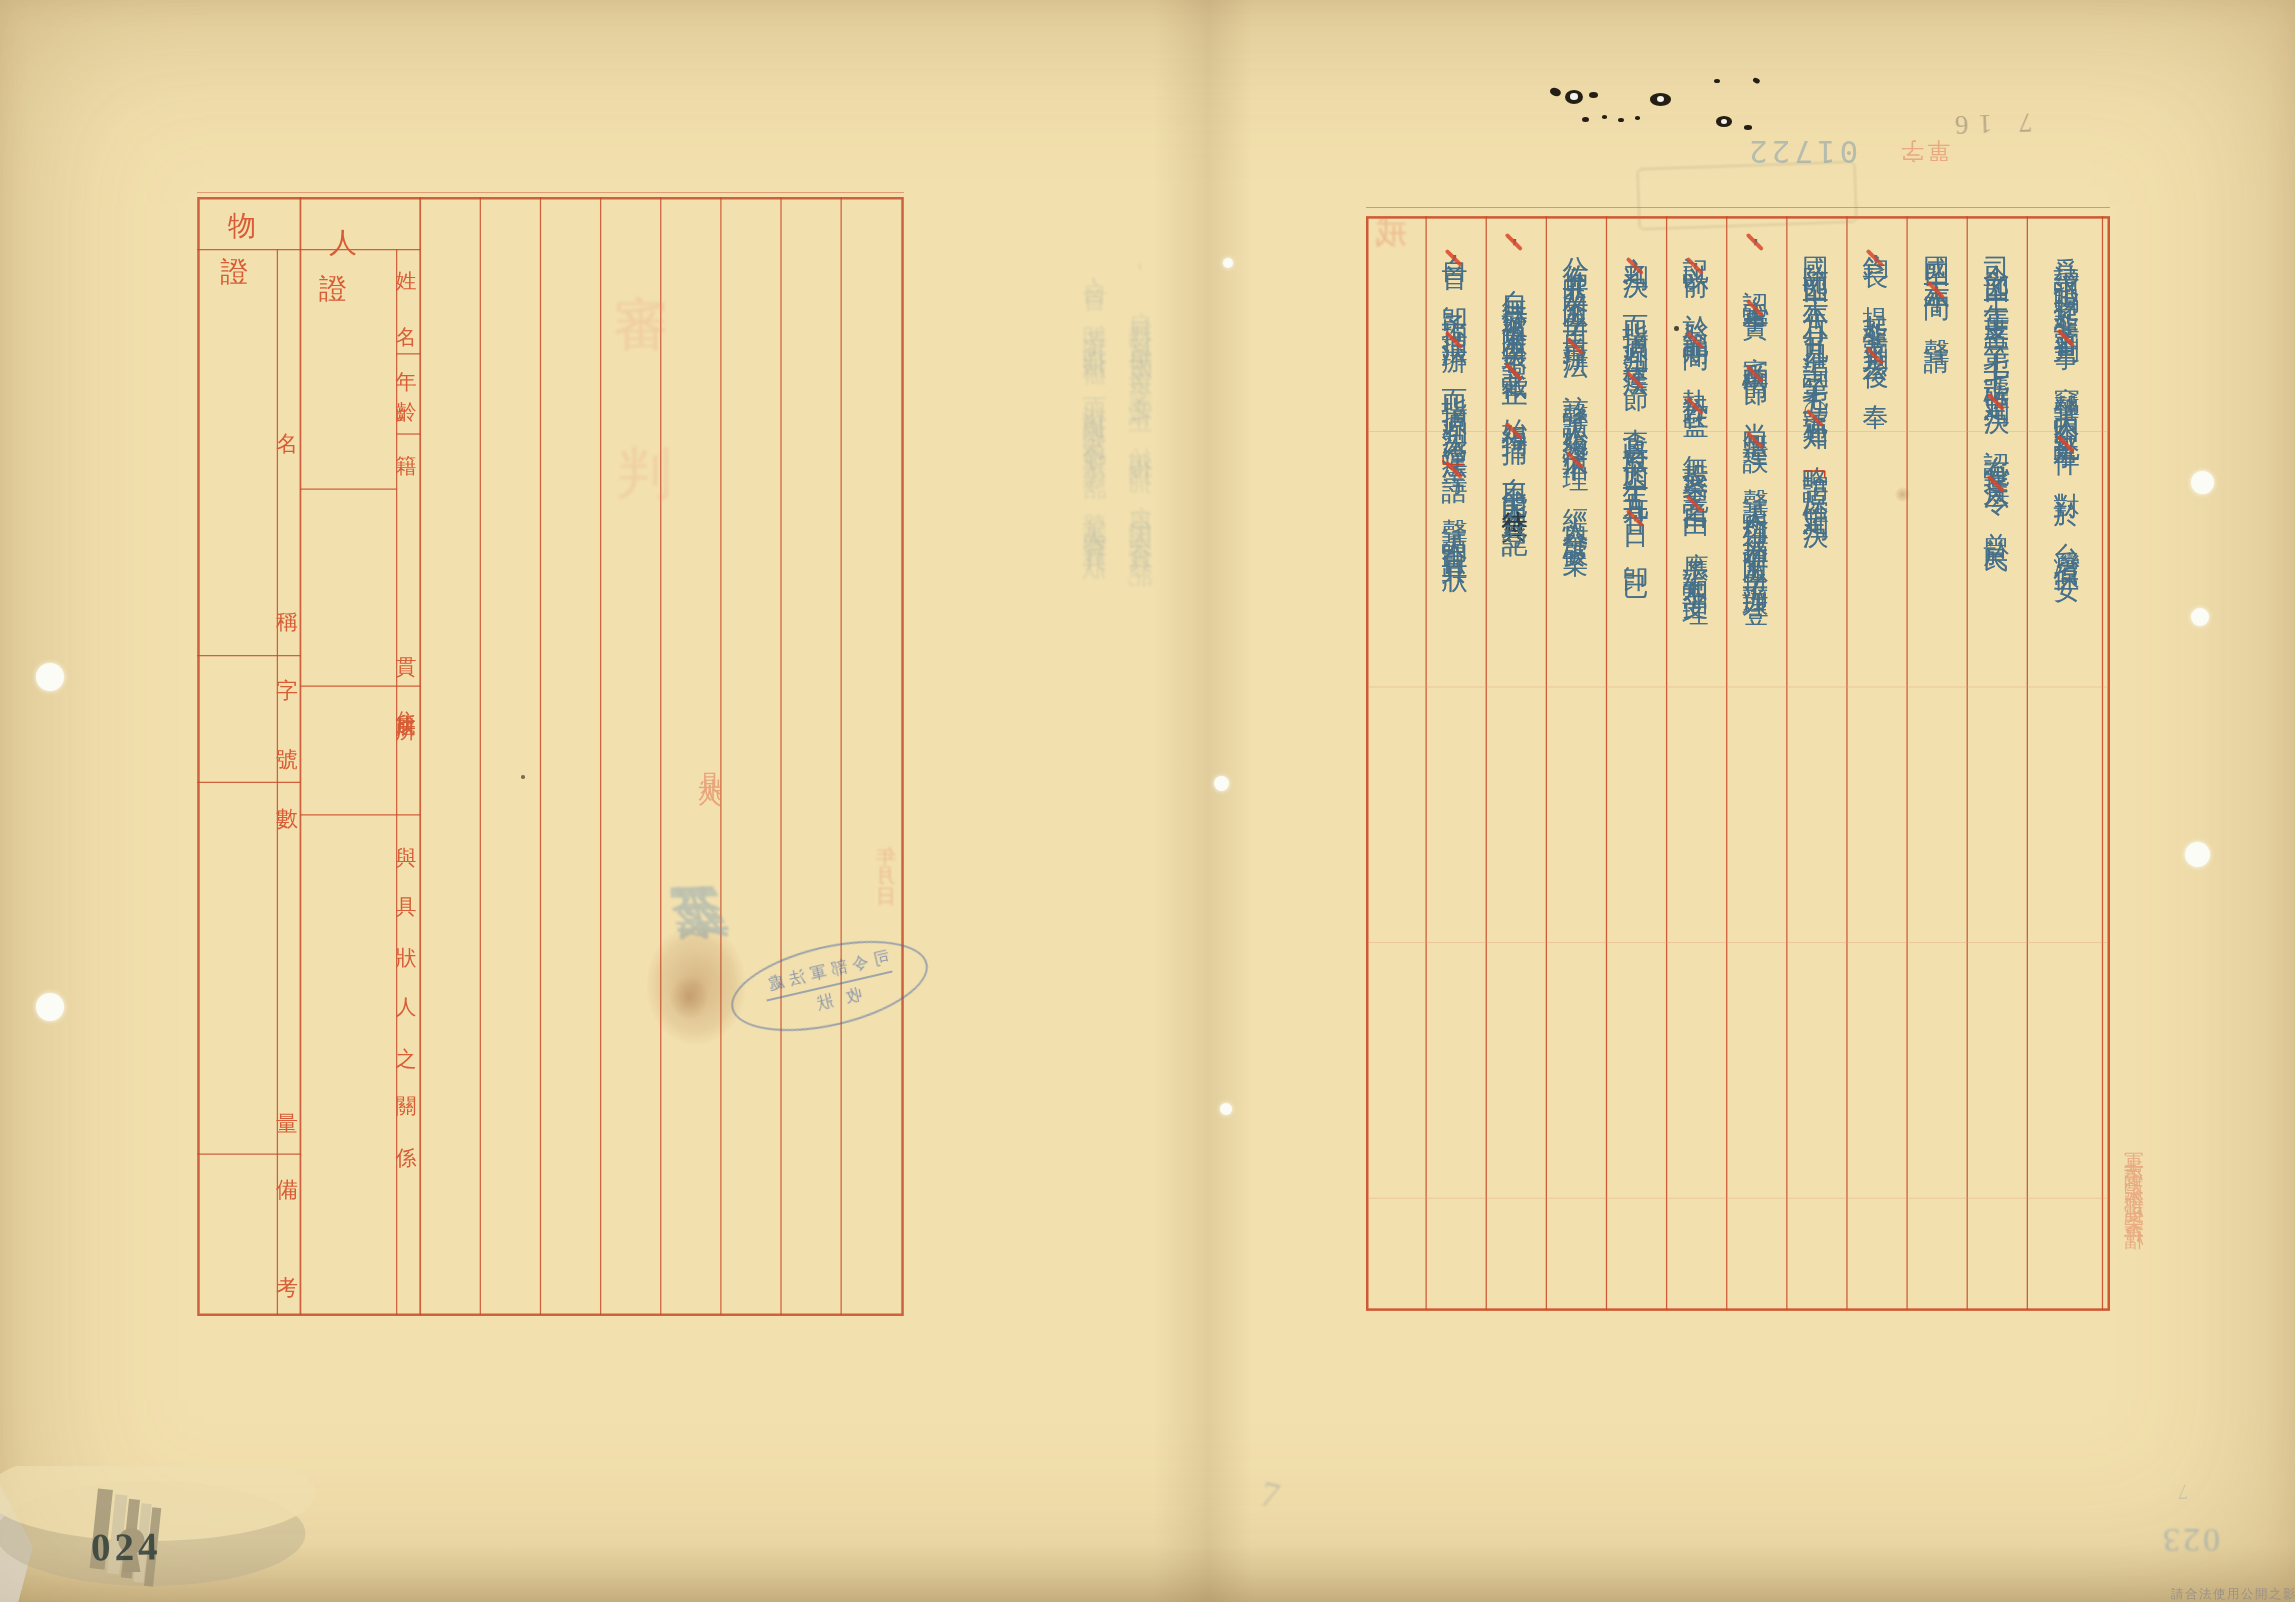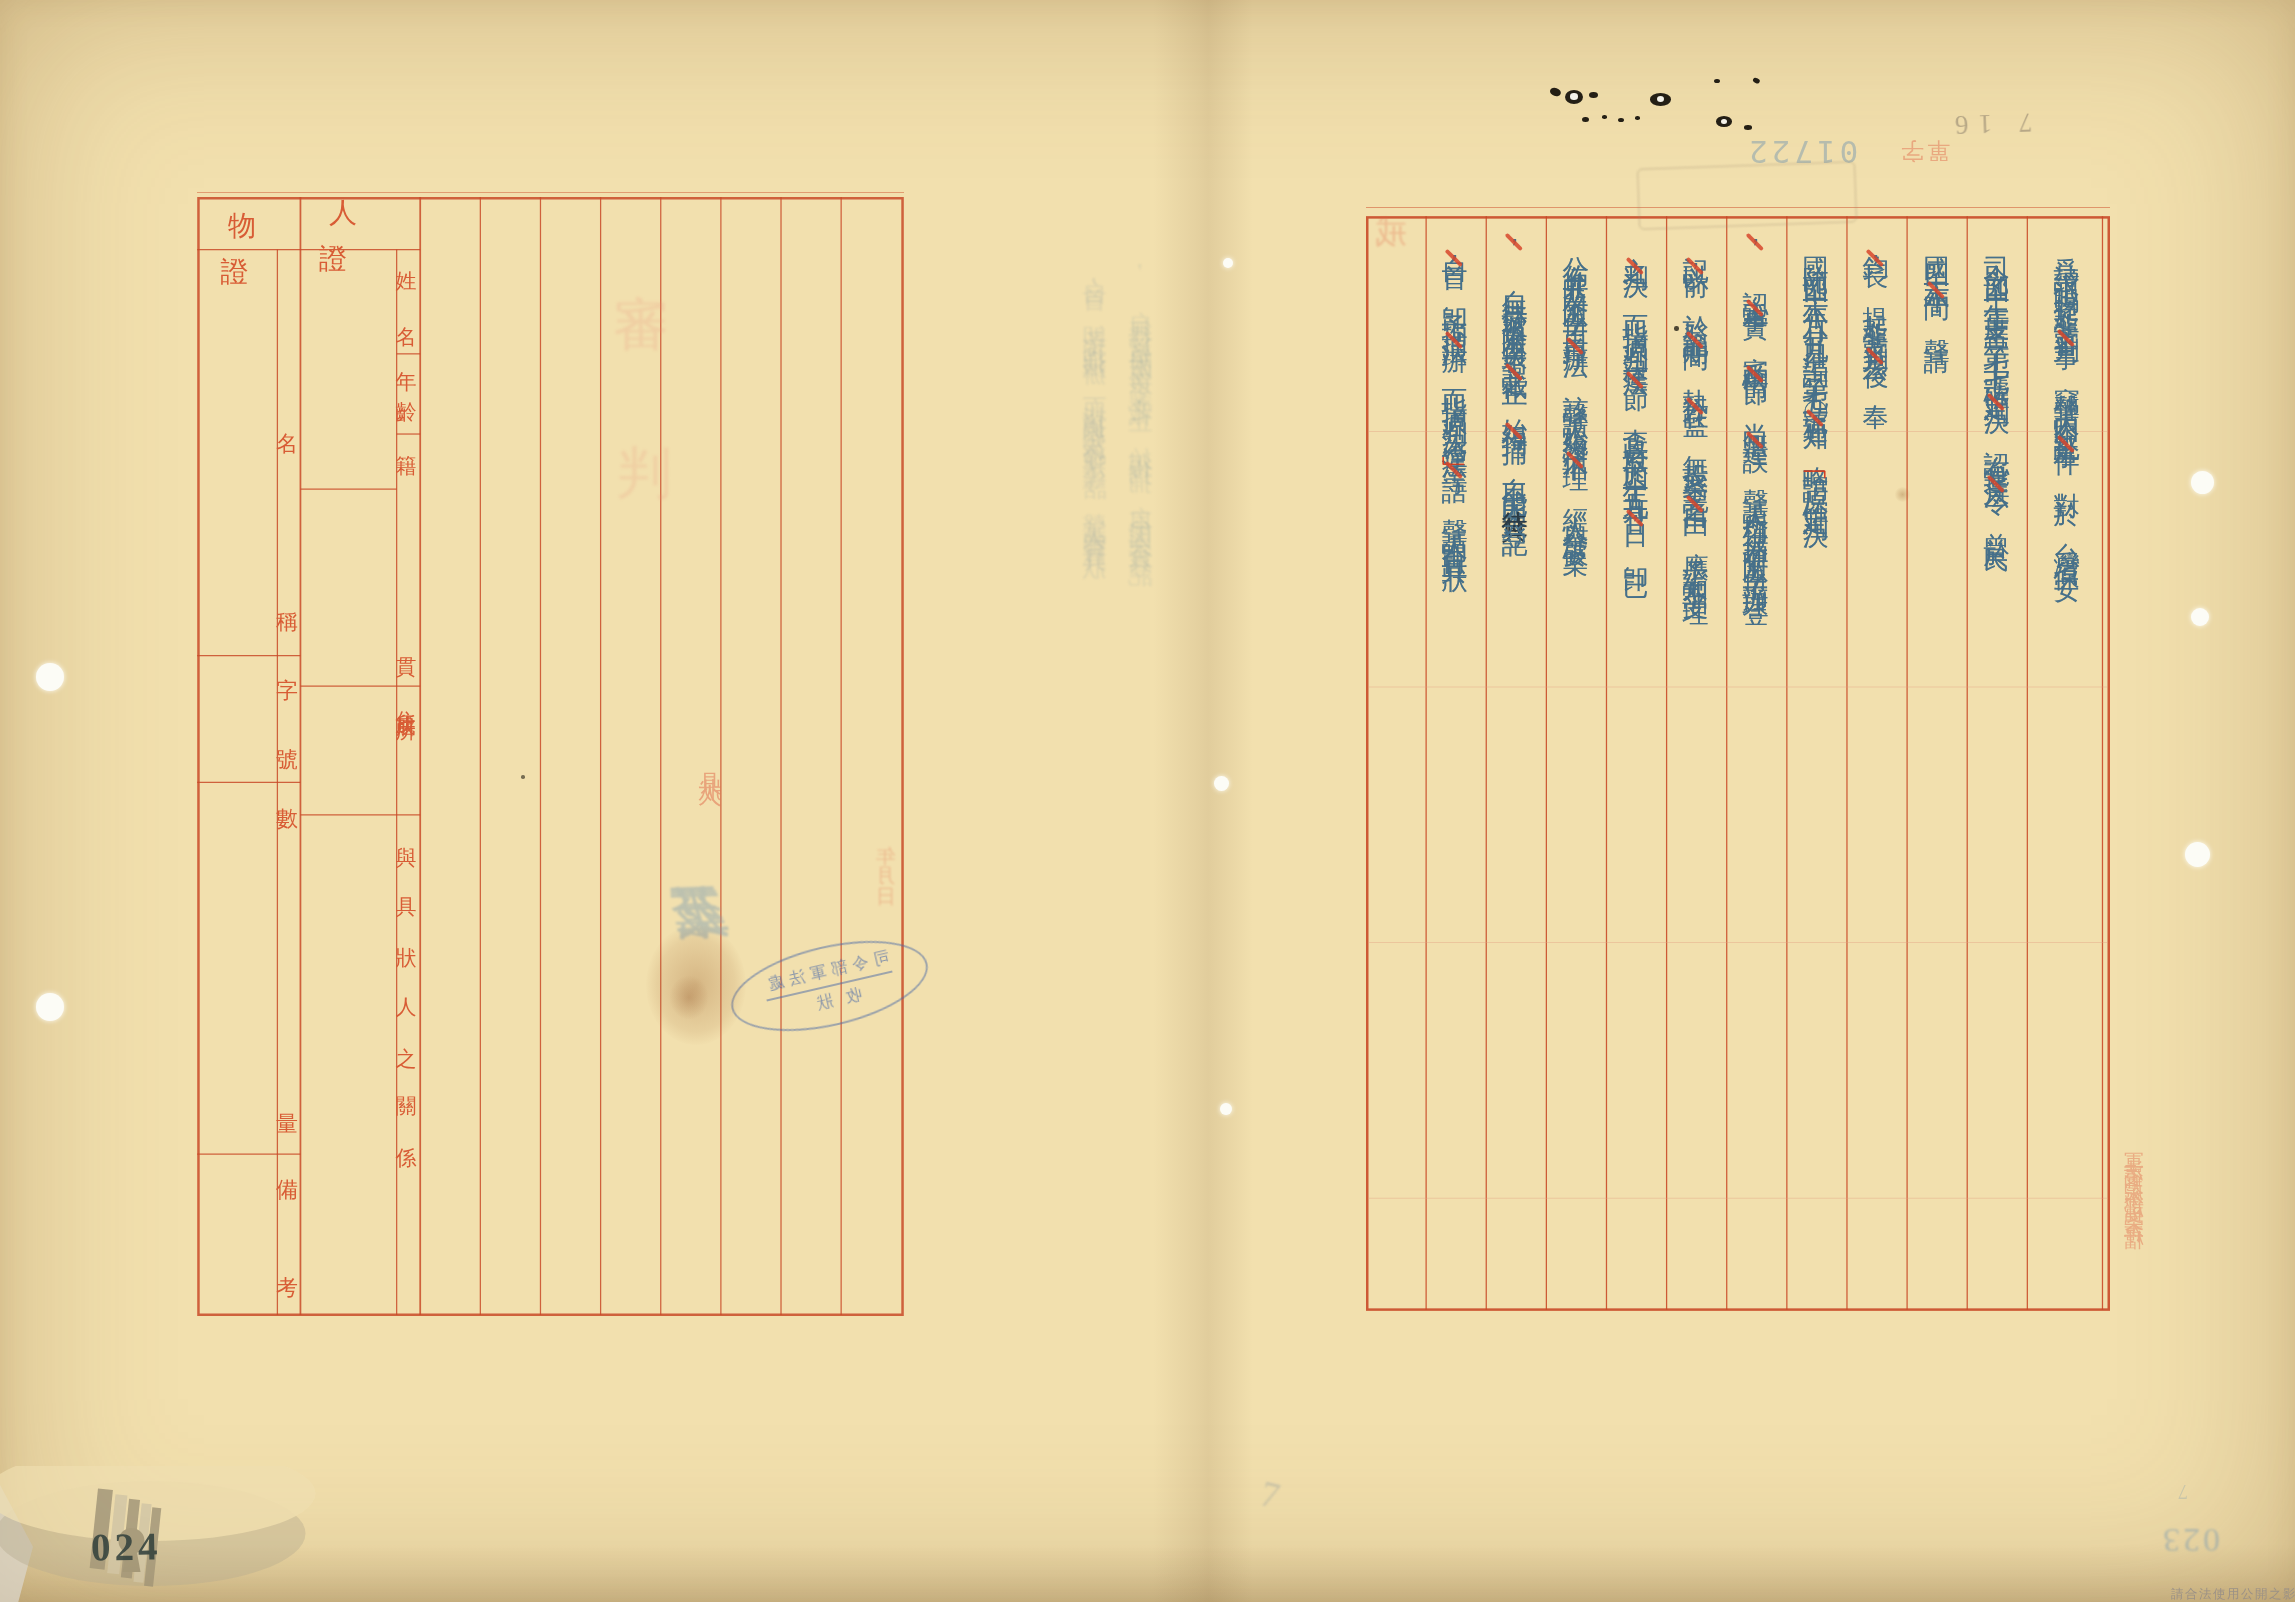--- a/index.html
+++ b/index.html
@@ -73,21 +73,21 @@
     <line x1="0" y1="1910" x2="206" y2="1910" stroke-width="2.5"></line>
     <line x1="398" y1="313" x2="445" y2="313" stroke-width="2.5"></line>
     <line x1="398" y1="473" x2="445" y2="473" stroke-width="2.5"></line>
     <line x1="206" y1="583" x2="398" y2="583" stroke-width="2.5"></line>
     <line x1="206" y1="976" x2="445" y2="976" stroke-width="2.5"></line>
     <line x1="206" y1="1233" x2="445" y2="1233" stroke-width="2.5"></line>
   </g>
 </svg>
 
 <div class="abs hdr" style="left:197px;top:203px;width:103px;letter-spacing:28px;text-indent:15px;">物證</div>
-<div class="abs hdr" style="left:300px;top:190px;width:103px;letter-spacing:37px;text-indent:20px;">人證</div>
+<div class="abs hdr" style="left:300px;top:220px;width:103px;letter-spacing:37px;text-indent:20px;">人證</div>
 
 <div class="vtext rlbl lblcol" style="top:415px;letter-spacing:180px;">名稱</div>
 <div class="vtext rlbl lblcol" style="top:660px;letter-spacing:71px;">字號</div>
 <div class="vtext rlbl lblcol" style="top:790px;letter-spacing:306px;">數量</div>
 <div class="vtext rlbl lblcol" style="top:1162px;letter-spacing:96px;">備考</div>
 
 <div class="vtext rlbl lblcol2" style="top:254px;letter-spacing:55px;">姓名</div>
 <div class="vtext rlbl lblcol2" style="top:355px;letter-spacing:30px;">年齡</div>
 <div class="vtext rlbl lblcol2" style="top:439px;letter-spacing:201px;">籍貫</div>
 <div class="vtext rlbl lblcol2" style="top:695px;font-size:20px;letter-spacing:2.5px;">住所或居所</div>

